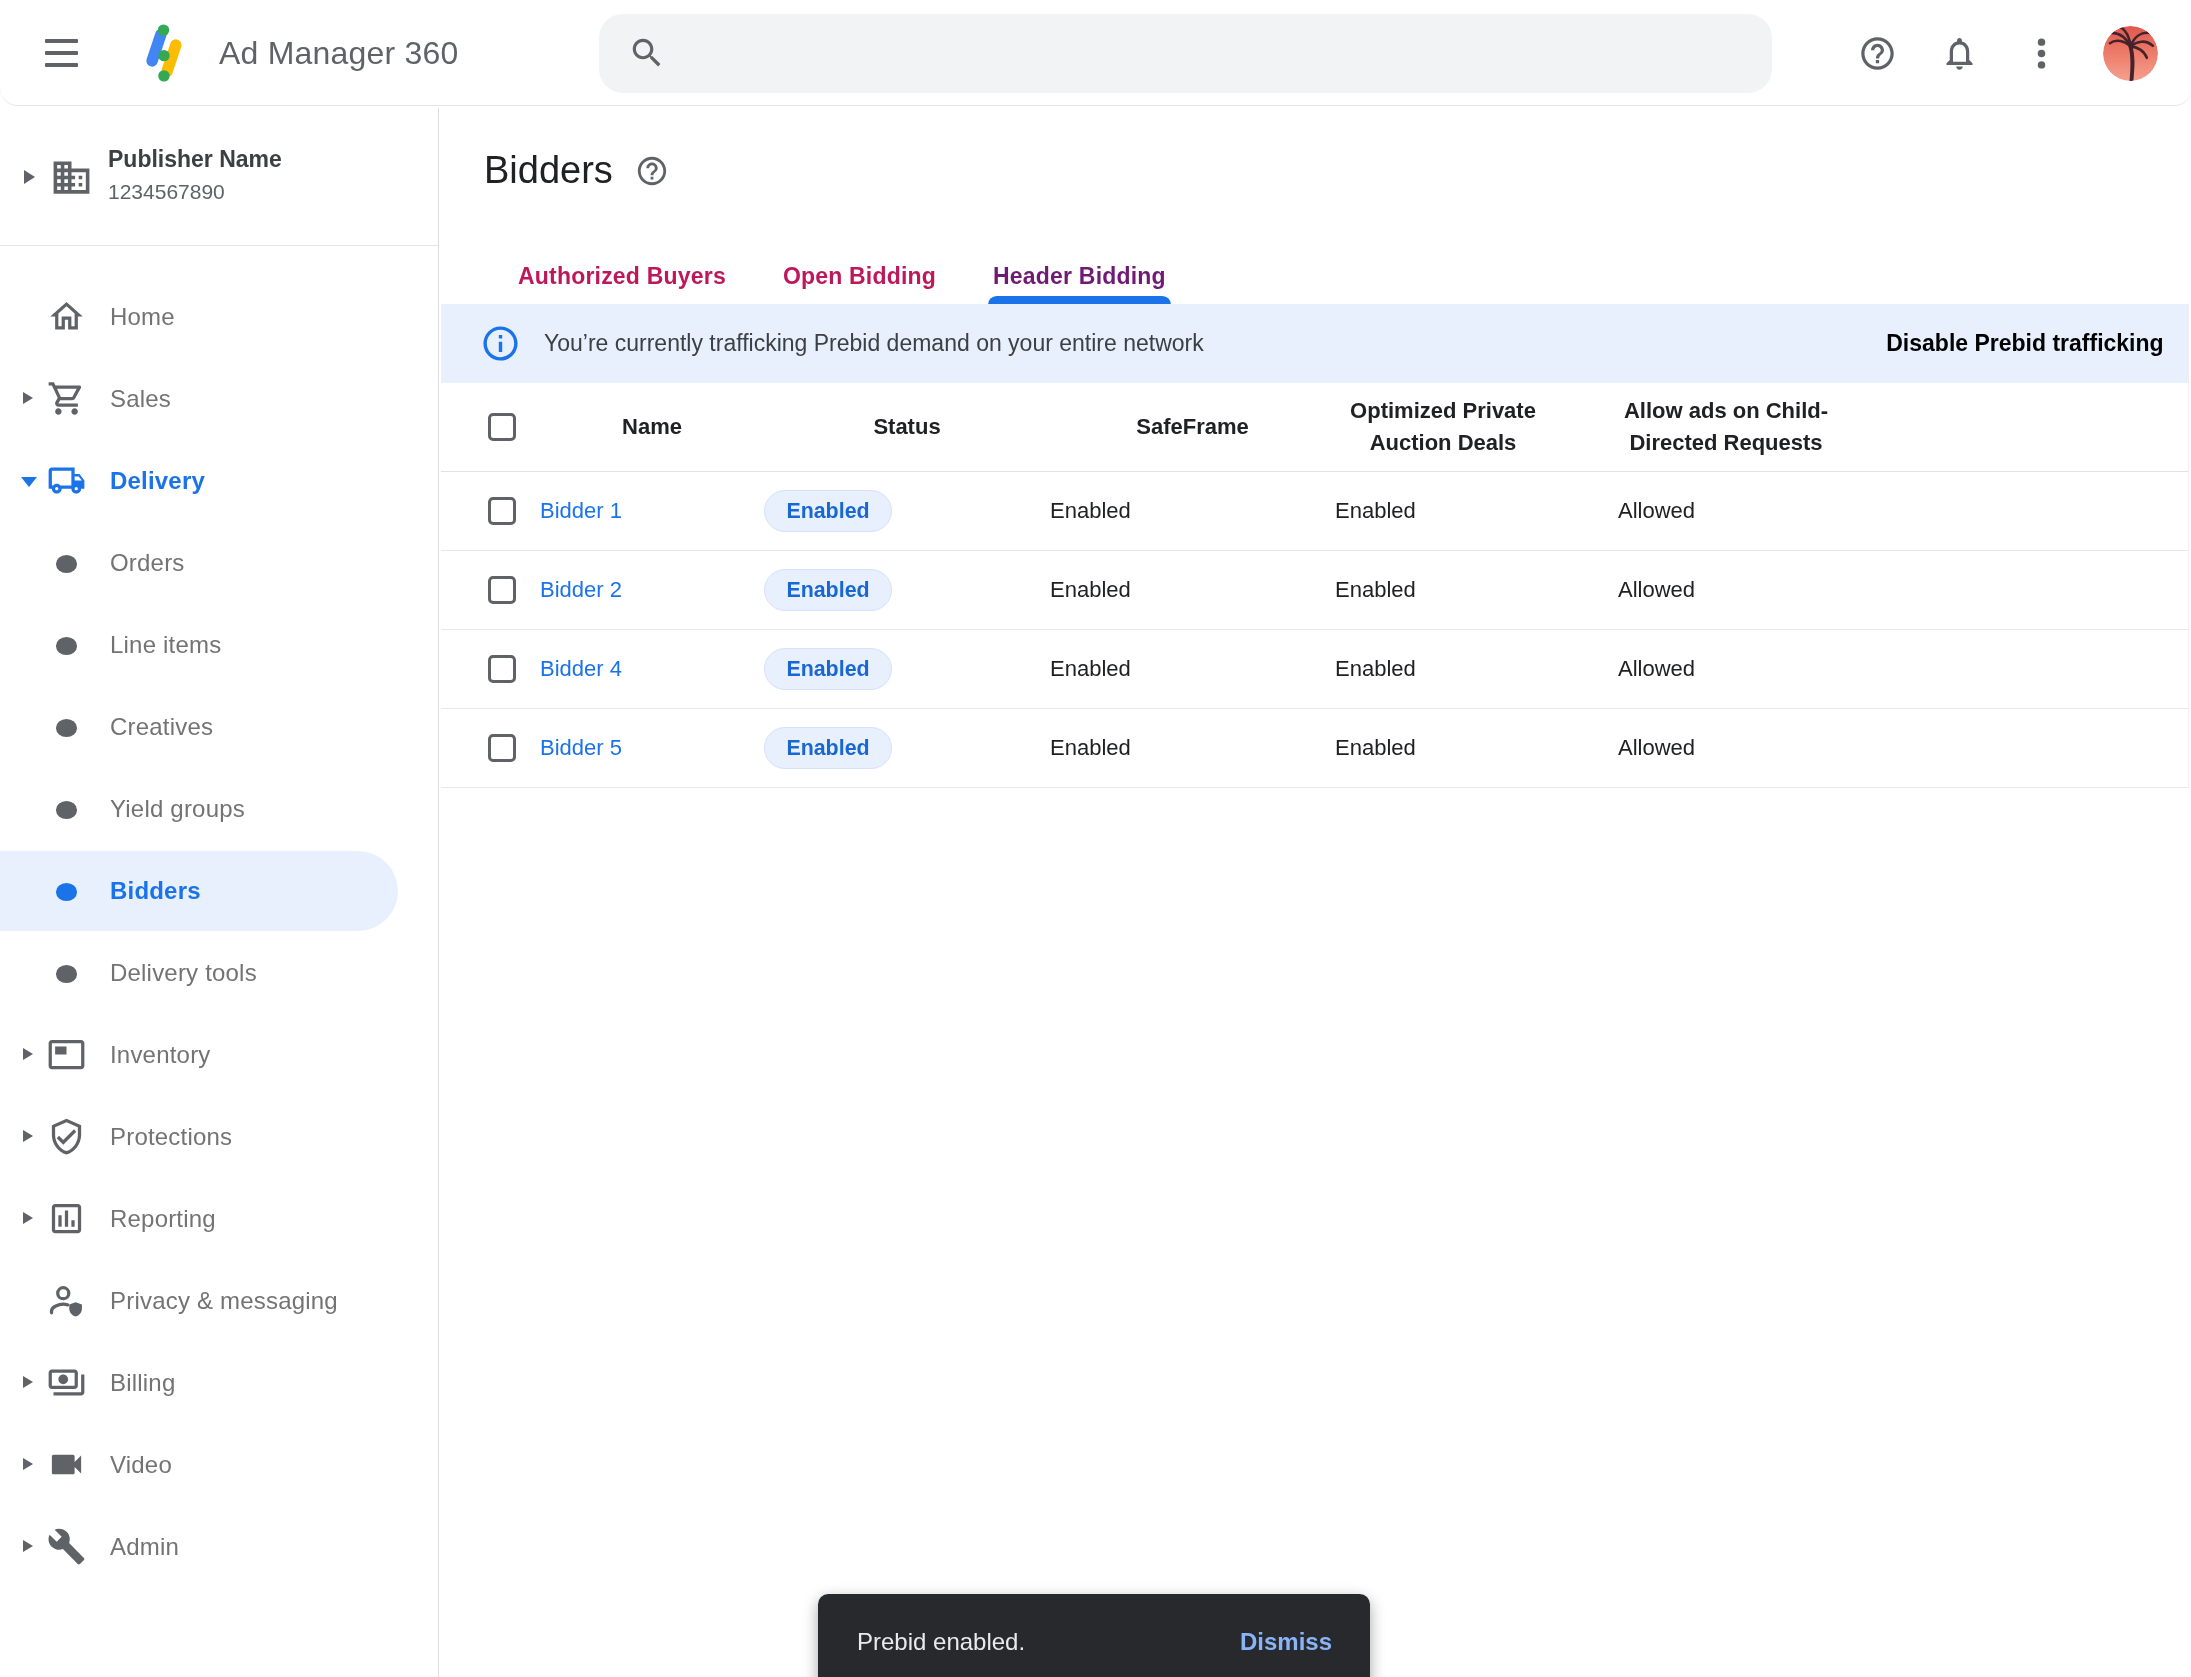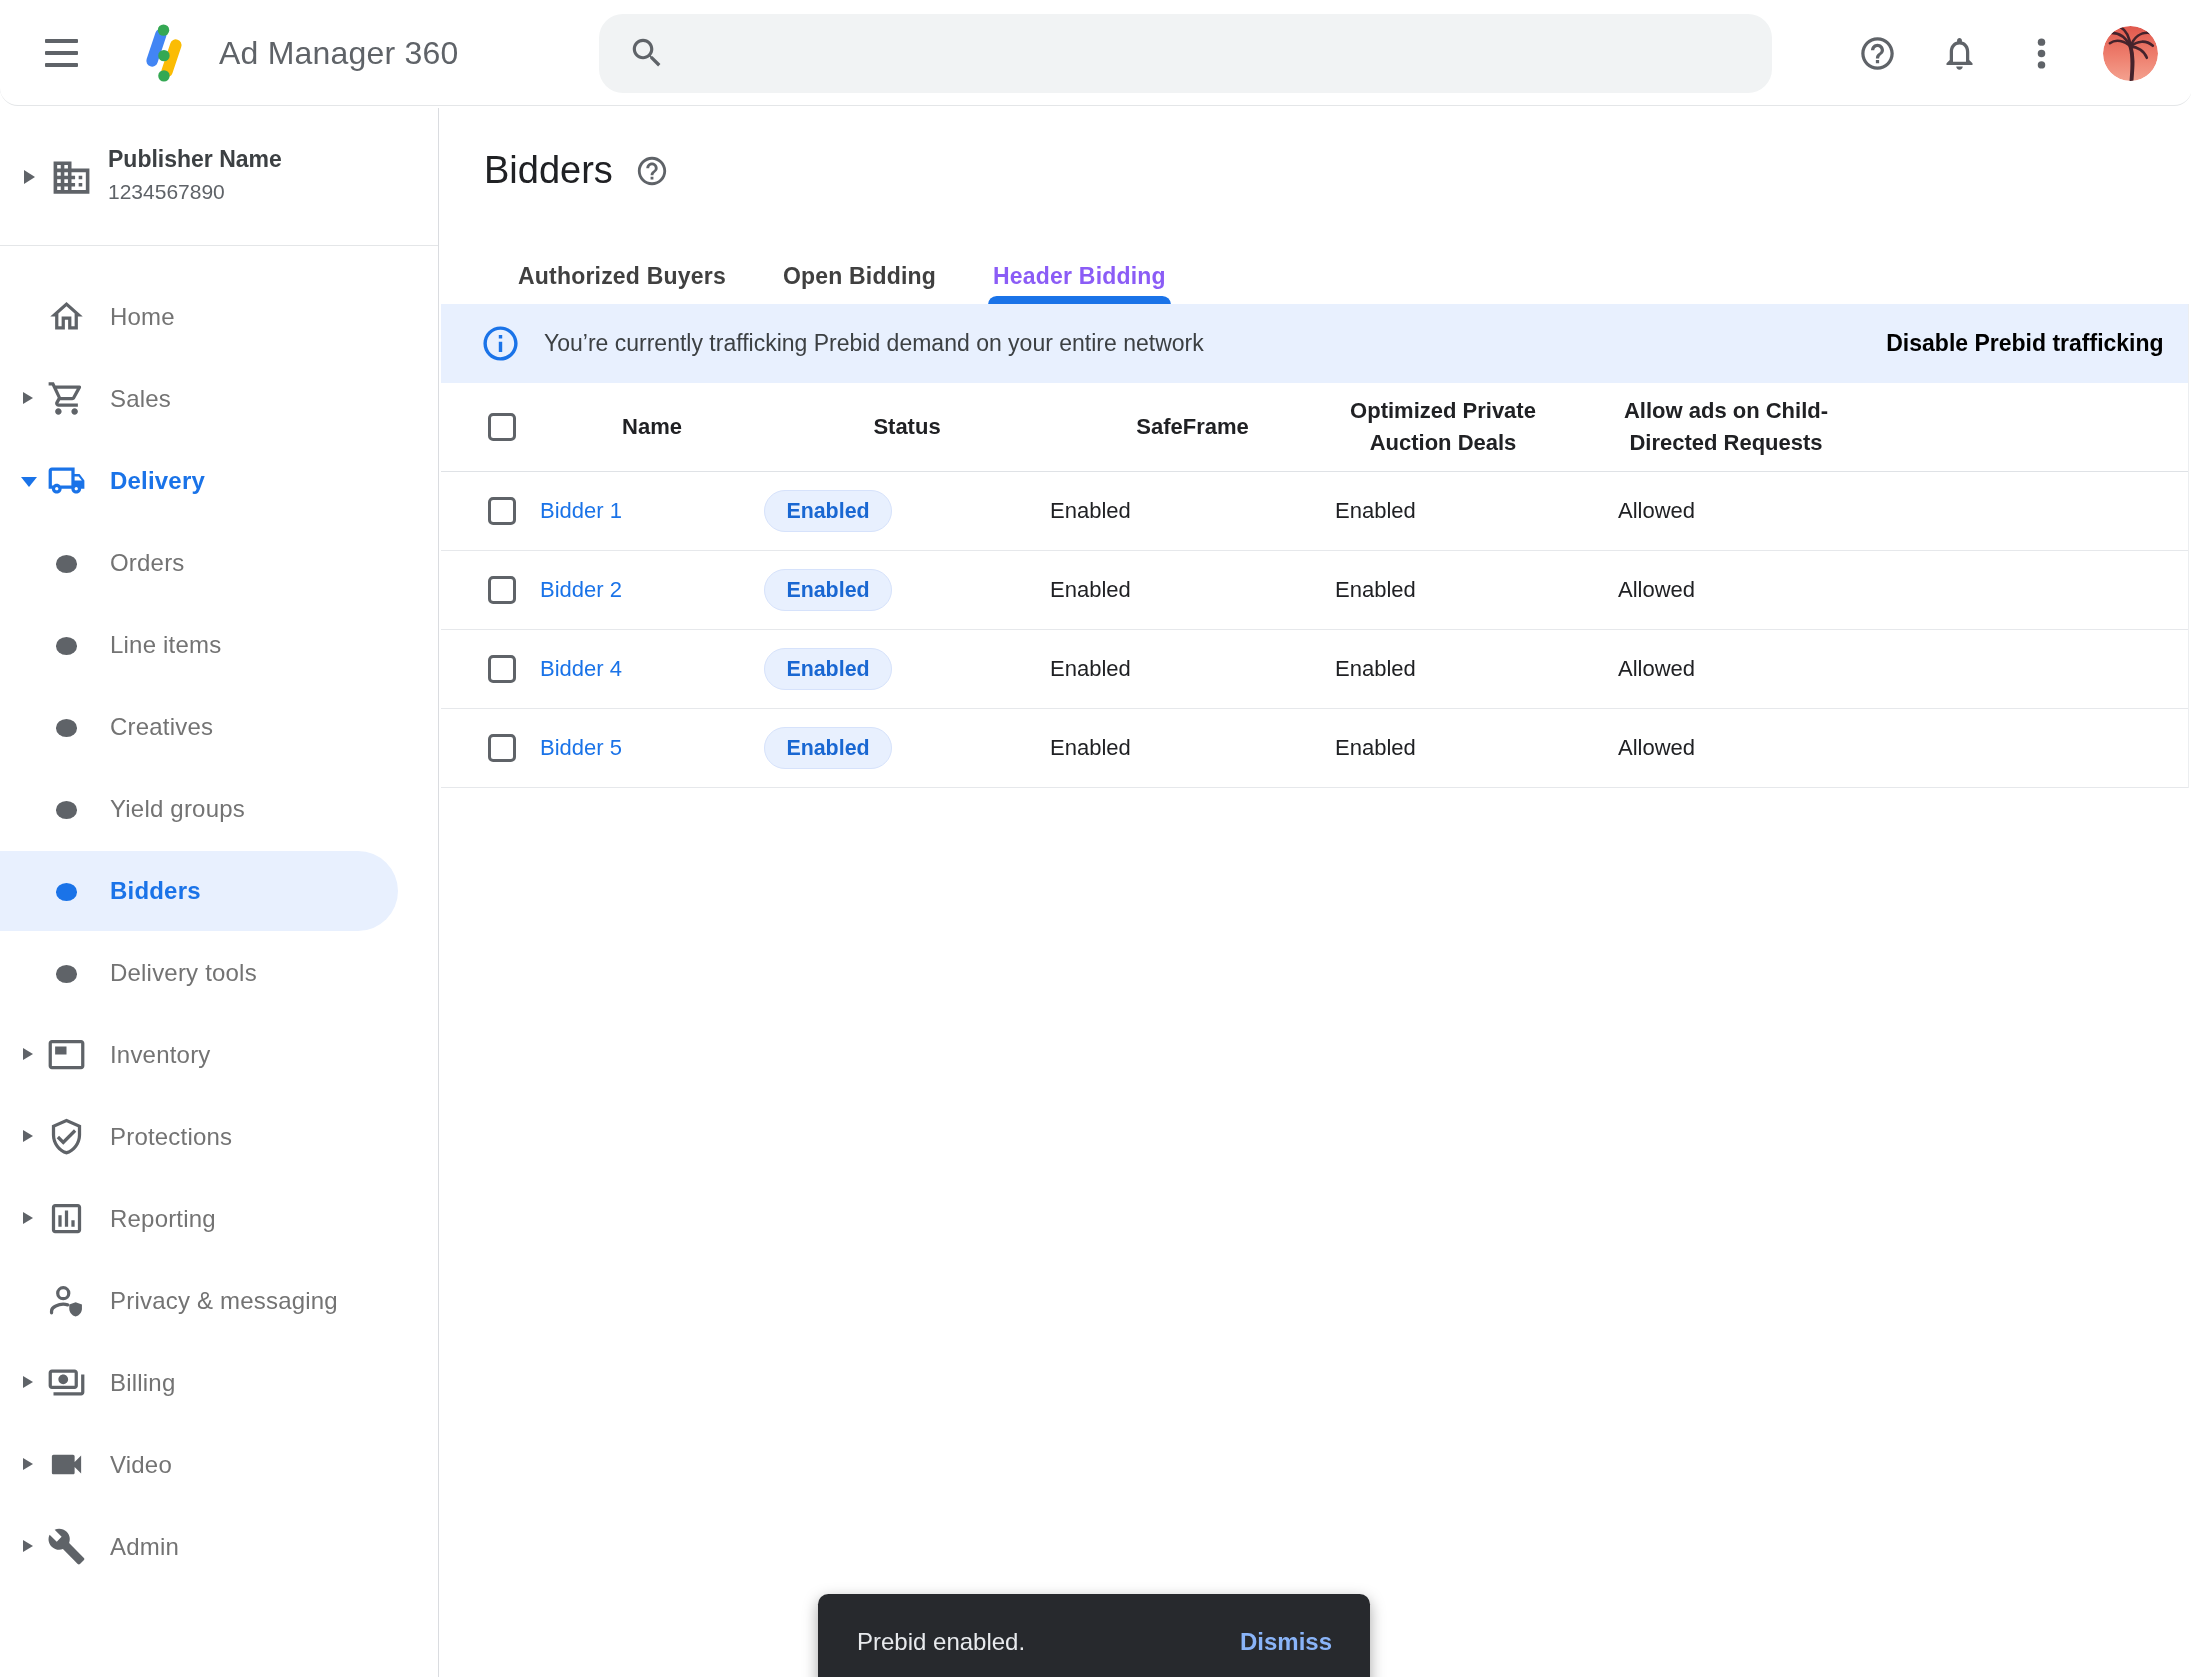--- a/index.html
+++ b/index.html
@@ -52,22 +52,22 @@
   .nav-item.selected::before { content:""; position:absolute; left:0; top:0.9px; width:398px; height:80px;
                                background:#e8f0fe; border-radius:0 40px 40px 0; }
   .nav-item > * { position:absolute; z-index:1; }
 
   
   .main { position:absolute; left:441px; top:108px; right:0; bottom:0; background:#fff; }
   .page-title-row { position:absolute; left:43px; top:41px; display:flex; align-items:center; gap:22px; }
   .page-title { font-size:38px; color:#202124; }
   .tabs { position:absolute; left:77px; top:140px; height:57px; display:flex; gap:57px; }
   .tab { position:relative; display:flex; align-items:center; font-size:23px; font-weight:bold;
-         color:#404040; letter-spacing:0.2px; cursor:pointer; }
-  .tab.active { color:#8b5cf6; }
+         color:#be185d; letter-spacing:0.2px; cursor:pointer; }
+  .tab.active { color:#701a75; }
   .tab.active::after { content:""; position:absolute; left:-5.1px; right:-5.1px; bottom:0; height:8.6px;
                        background:#1a73e8; border-radius:8.6px 8.6px 0 0; }
 
   .band { position:absolute; left:0; top:196px; right:3.4px; border-right:1.7px solid #eceef0; }
   .banner { height:79px; background:#e8f0fe; display:flex; align-items:center; }
   .banner-icon { margin-left:39px; flex:none; }
   .banner-text { margin-left:23px; font-size:23px; color:#3c4043; }
   .banner-action { margin-left:auto; margin-right:24px; font-size:23px; font-weight:bold;
                    color:#000000; cursor:pointer; white-space:nowrap; }
 

